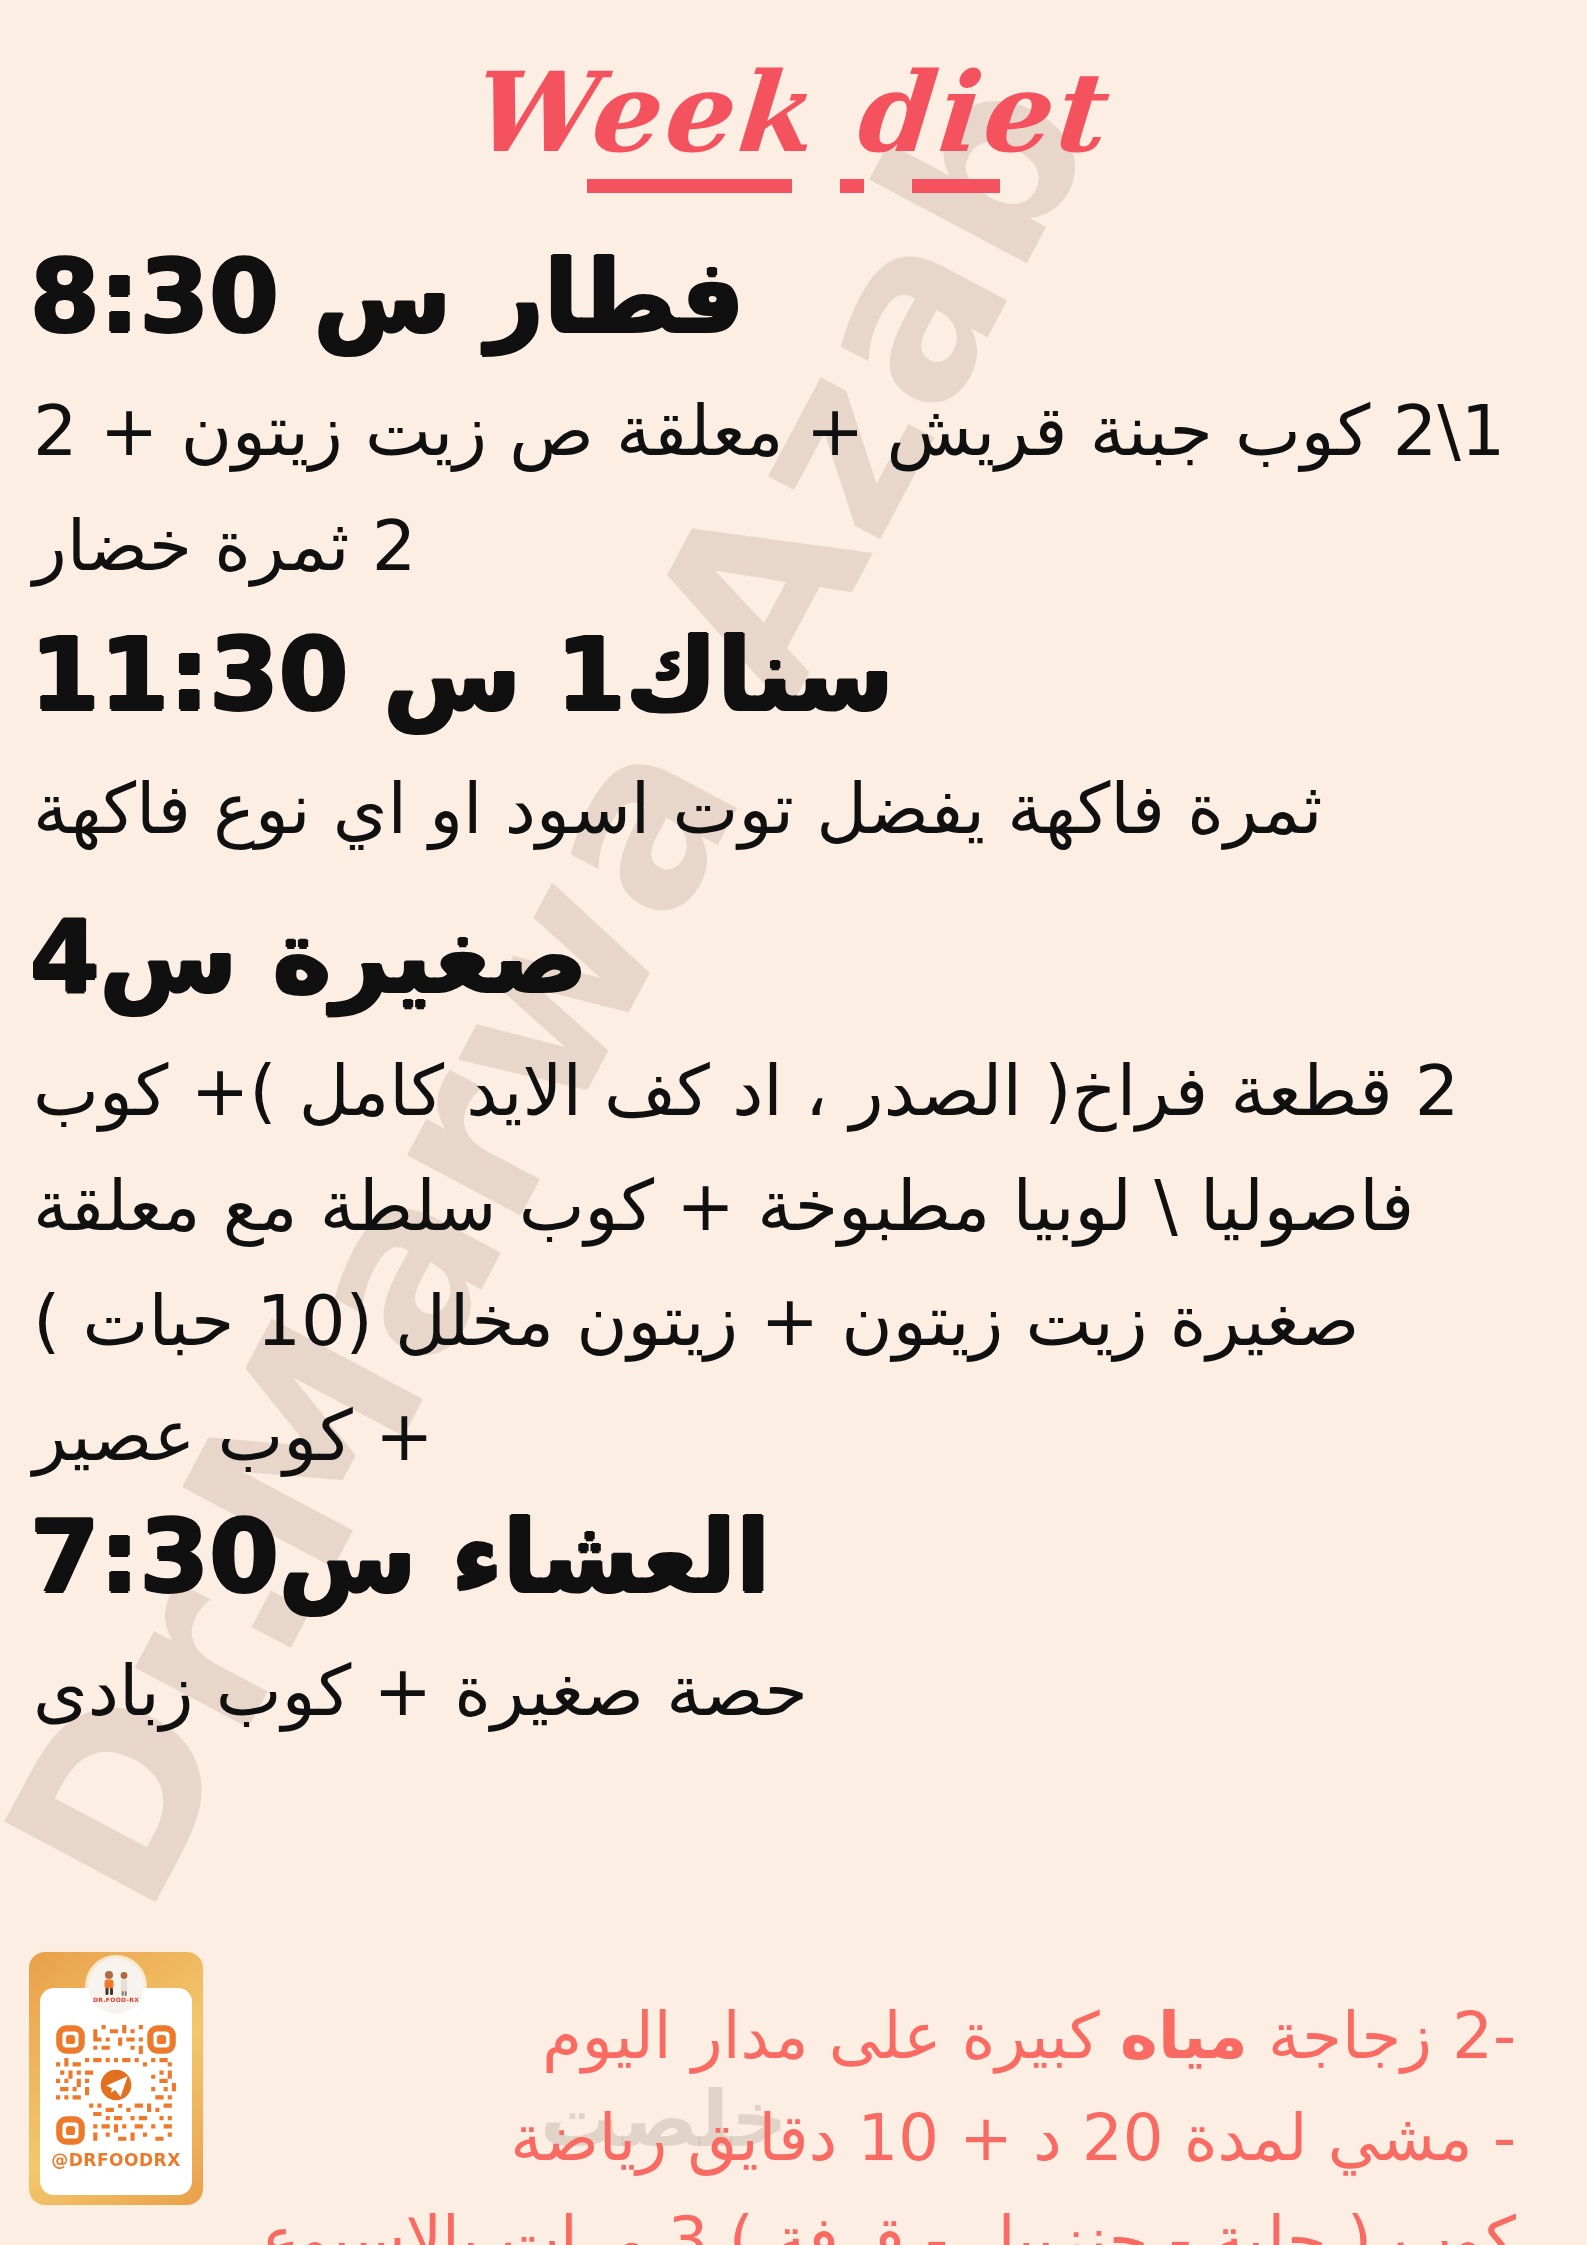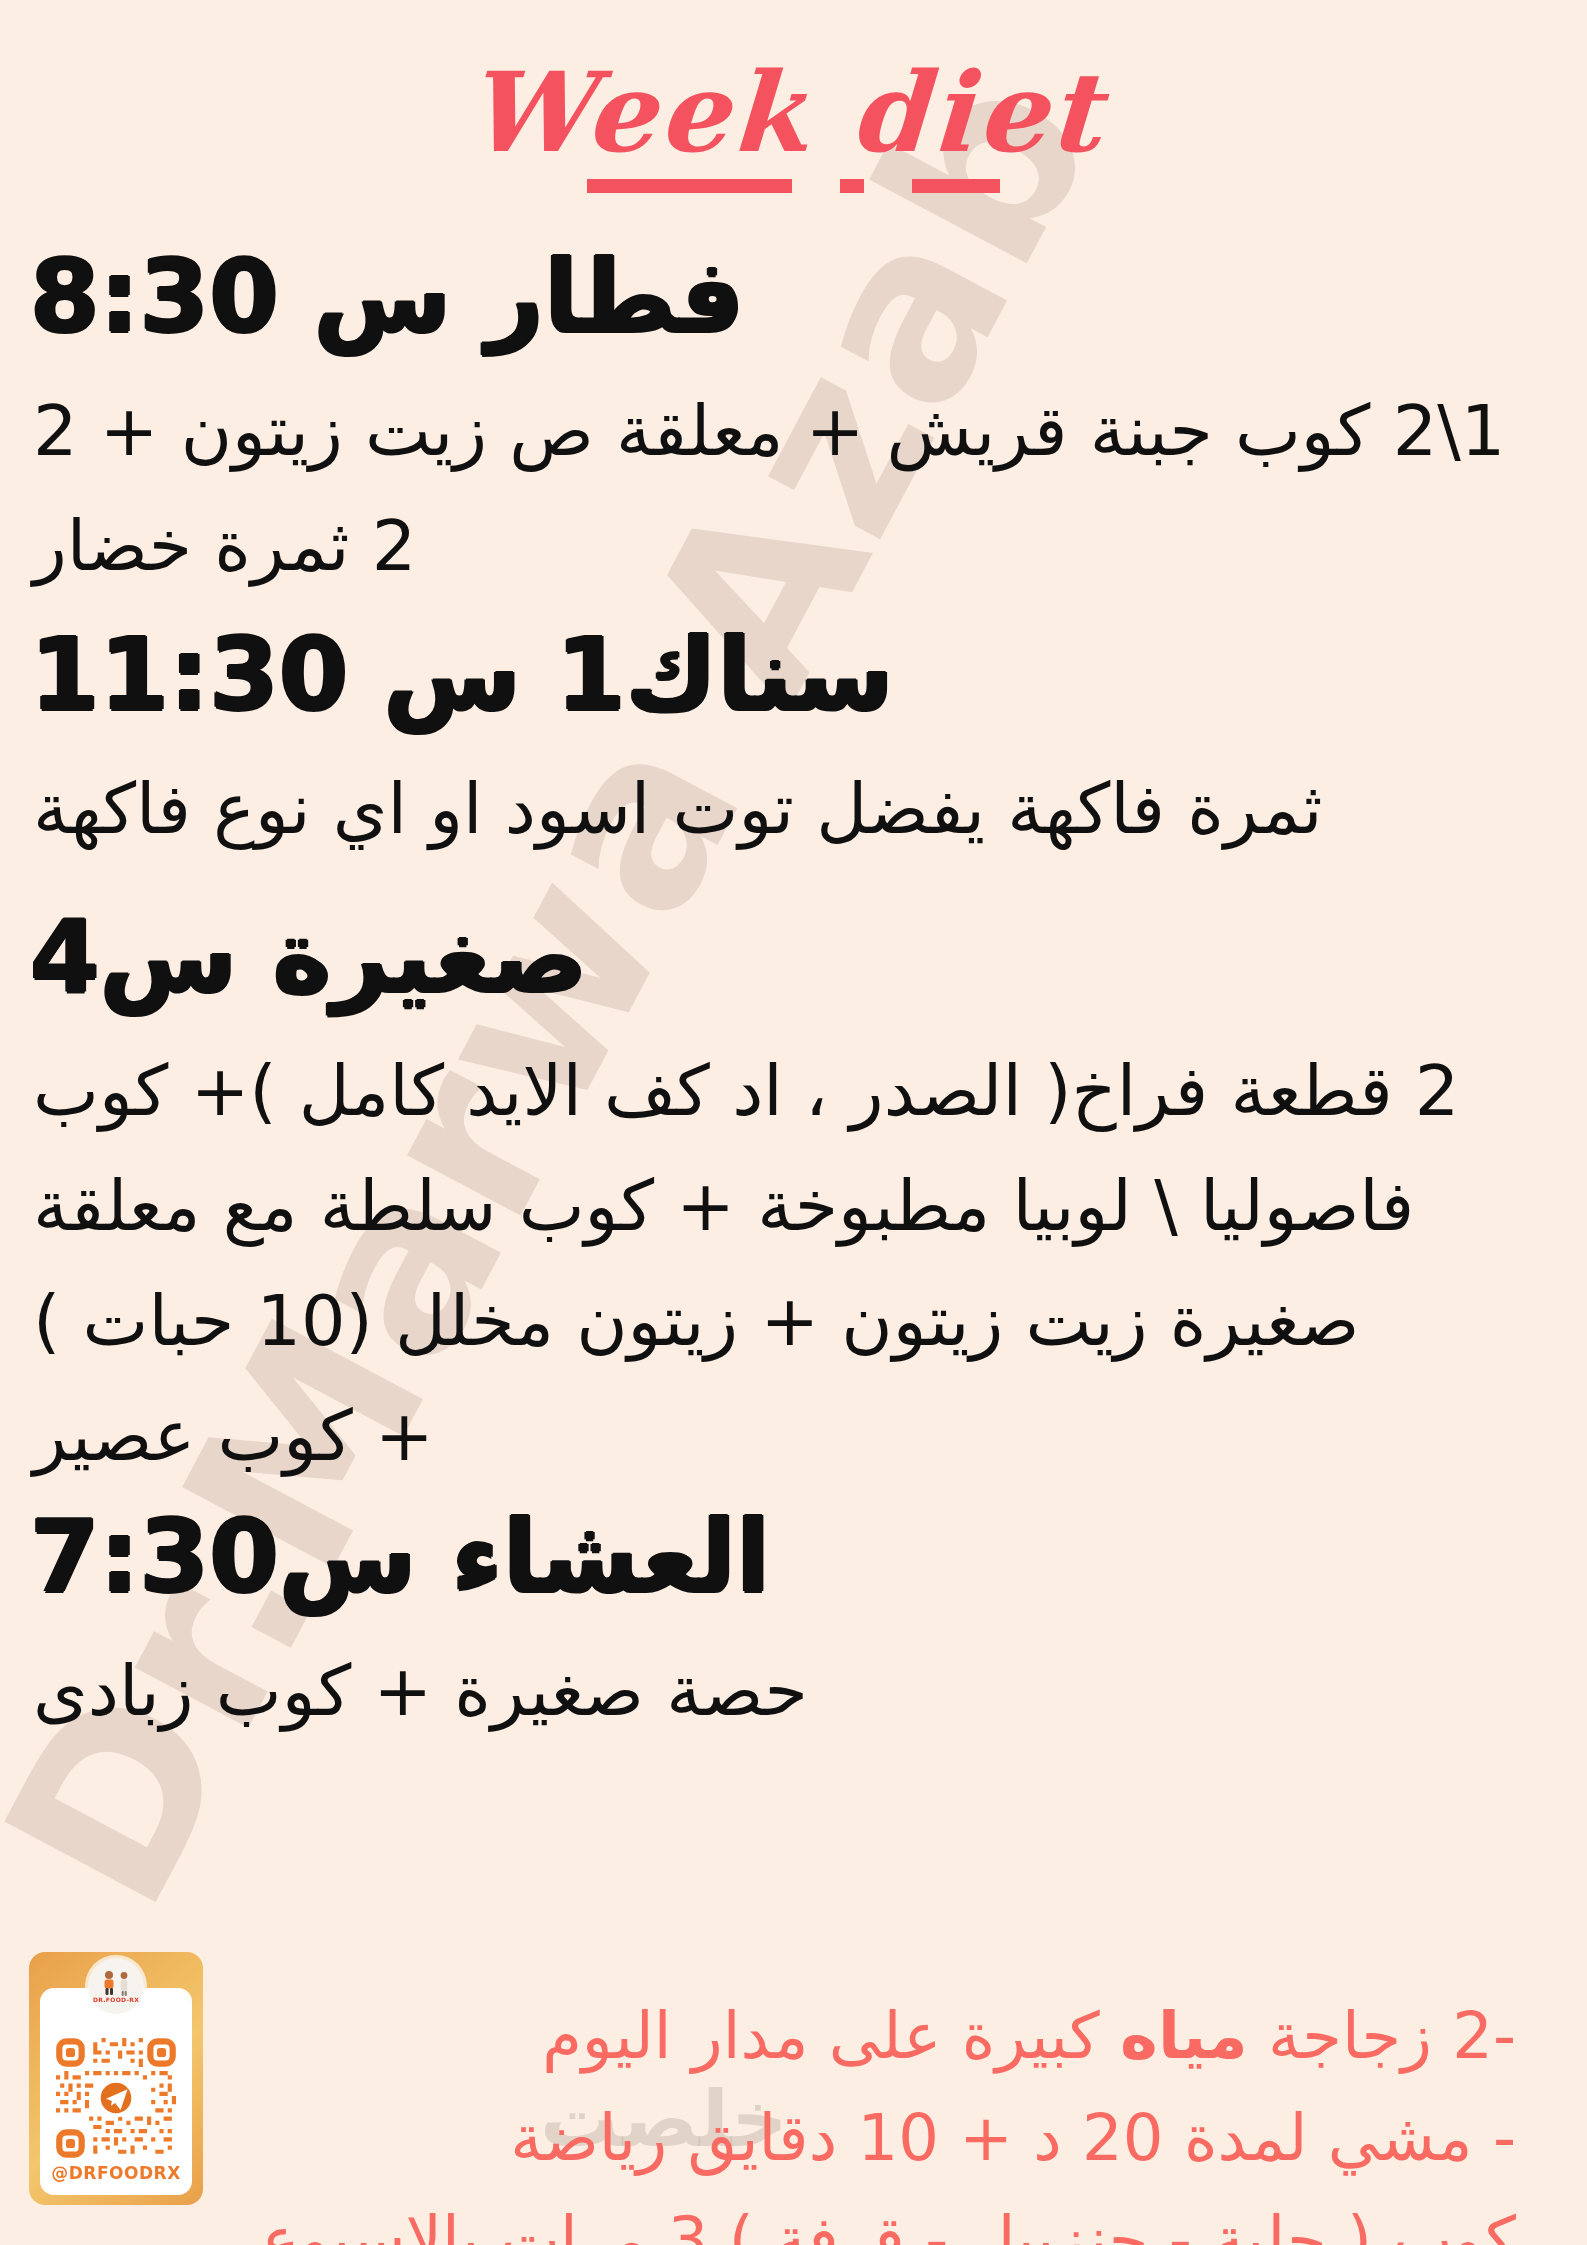--- a/index.html
+++ b/index.html
@@ -46,21 +46,21 @@
   .note-mr30{margin-right:30px}.note-mr85{margin-right:85px}
   .notes b{font-weight:bold;}
   
   .qr-card{
     position:absolute;left:29px;top:1952px;width:174px;height:253px;border-radius:16px;
     background:linear-gradient(140deg,#e9a04a,#f3c76c 55%,#e9a04a);
   }
   .qr-inner{
     position:absolute;left:11px;right:11px;top:36px;bottom:10px;background:#ffffff;
     border-radius:14px;display:flex;flex-direction:column;align-items:center;
-    justify-content:flex-end;padding-bottom:12px;
+    justify-content:flex-end;padding-bottom:25px;
   }
   .badge{
     position:absolute;top:6px;left:50%;transform:translateX(-50%);
     width:56px;height:56px;background:#f7f3ee;border-radius:50%;z-index:2;
     display:flex;flex-direction:column;align-items:center;justify-content:center;
     box-shadow:0 0 0 3px rgba(255,255,255,0.7);
   }
   .badge-label{font-size:6px;font-weight:bold;color:#e03a2a;letter-spacing:0.3px;line-height:7px;}
   .qr-svg{width:120px;height:120px;margin-bottom:5px;}
   .handle{font-size:17px;font-weight:bold;color:#ed7a2b;letter-spacing:0.5px;white-space:nowrap;}

